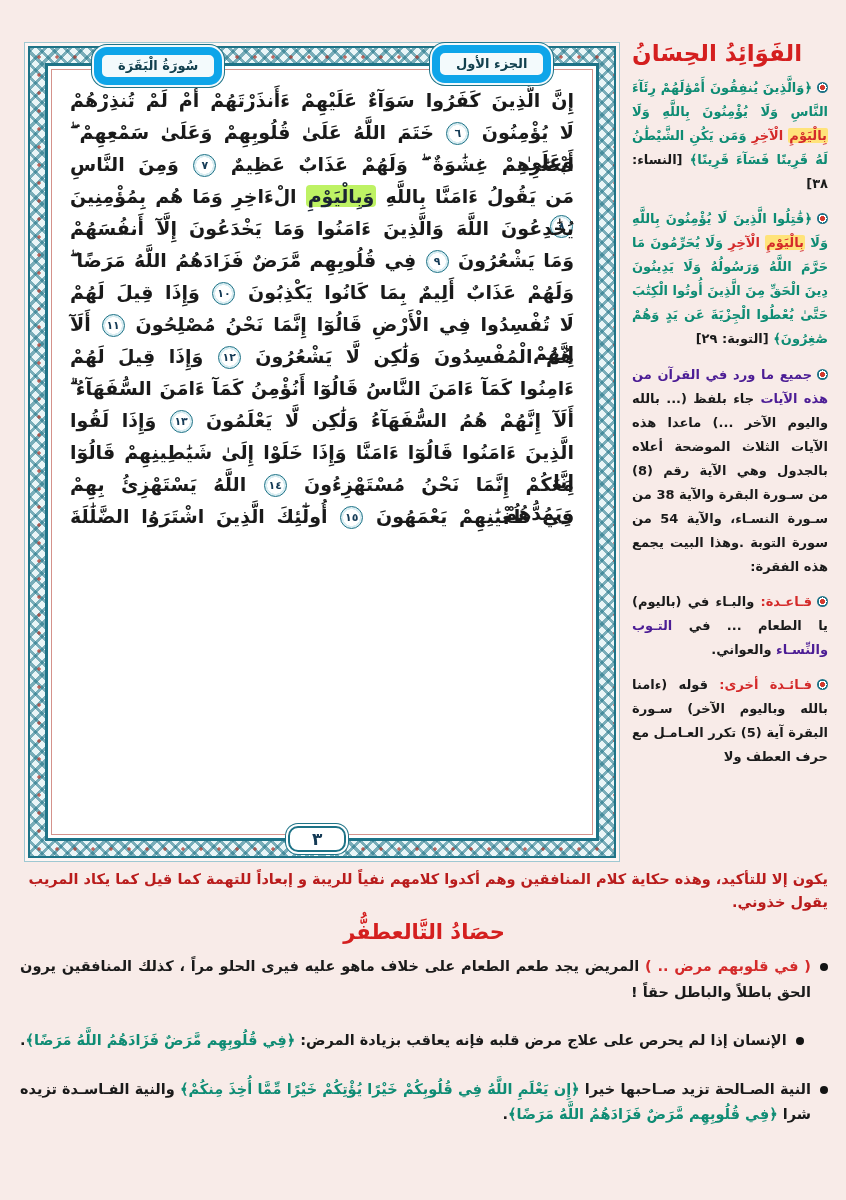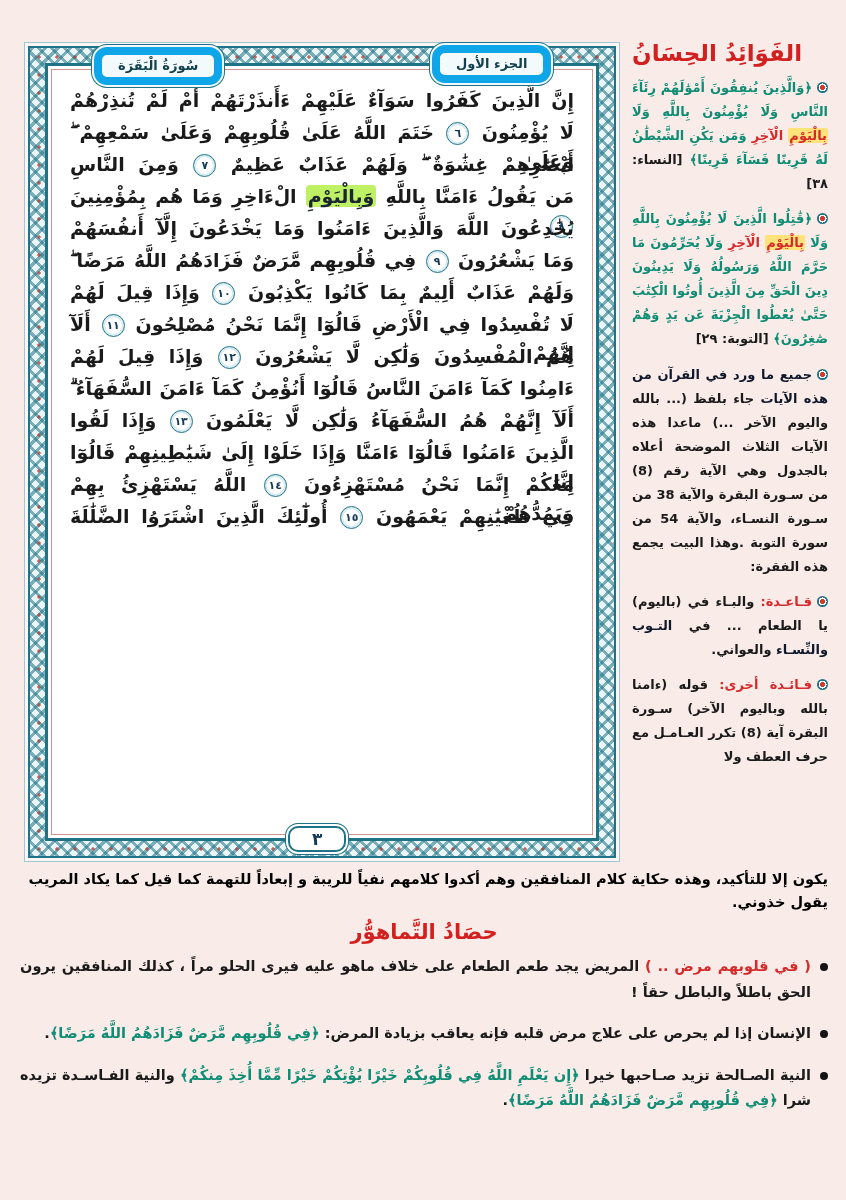--- a/index.html
+++ b/index.html
@@ -80,36 +80,36 @@
     color:#d41f1f; font-size:23px; font-weight:700;
   }
   .sblock { text-align:justify; font-size:13px; font-weight:700; line-height:1.85; margin-bottom:11px; color:#222; }
   .orn {
     display:inline-block; width:11px; height:11px; border-radius:50%;
     background:radial-gradient(circle,#d43a2e 0 2.5px, #ffffff 2.5px 4px, #1e7387 4px);
     margin-left:5px; vertical-align:-1px;
   }
   .c-teal { color:#0e8c74; }
   .c-red  { color:#d42a2a; }
-  .c-blue { color:#0f172a; }
+  .c-blue { color:#4c1d95; }
   .c-hlr  { background:#ffe37a; color:#d42a2a; border-radius:2px; padding:0 1px; }
   .c-ref  { color:#1a1a1a; }
   .c-plain{ color:#1a1a1a; }
 
   
   .bottom { position:absolute; left:20px; right:18px; top:868px; }
   .overflow-line {
-    margin:0 0 6px; font-size:14.5px; font-weight:700; color:#000000;
+    margin:0 0 6px; font-size:14.5px; font-weight:700; color:#b91c1c;
     text-align:right; line-height:1.6;
   }
   .harvest-title {
     margin:4px 0 10px; text-align:center;
     color:#d41f1f; font-size:21px; font-weight:700;
   }
-  .bullets { display:flex; flex-direction:column; gap:16px; }
+  .bullets { display:flex; flex-direction:column; gap:23px;align-items:flex-end; }
   .bullet { display:flex; gap:9px; align-items:flex-start; }
   .bdot { flex:none; width:8px; height:8px; border-radius:50%; background:#141414; margin-top:9px; }
   .bullet p { margin:0; font-size:14.5px; font-weight:700; color:#1a1a1a; line-height:1.75; text-align:justify; }
 </style>
 </head>
 <body>
 
 <div class="page">
 
   <div class="mushaf">
@@ -143,27 +143,27 @@
     <span>٣</span>
   </div>
 
   <aside class="sidebar">
     <h2 class="sb-title">الفَوَائِدُ الحِسَانُ</h2>
     <div class="sb-blocks">
         <div class="sblock"><span class="orn"></span><span class="c-teal">﴿وَالَّذِينَ يُنفِقُونَ أَمْوَٰلَهُمْ رِئَآءَ النَّاسِ وَلَا يُؤْمِنُونَ بِاللَّهِ وَلَا </span><span class="c-hlr">بِالْيَوْمِ</span><span class="c-red"> الْآخِرِ</span><span class="c-teal"> وَمَن يَكُنِ الشَّيْطَٰنُ لَهُ قَرِينًا فَسَآءَ قَرِينًا﴾ </span><span class="c-ref">[النساء: ٣٨]</span></div>
         <div class="sblock"><span class="orn"></span><span class="c-teal">﴿قَٰتِلُوا الَّذِينَ لَا يُؤْمِنُونَ بِاللَّهِ وَلَا </span><span class="c-hlr">بِالْيَوْمِ</span><span class="c-red"> الْآخِرِ</span><span class="c-teal"> وَلَا يُحَرِّمُونَ مَا حَرَّمَ اللَّهُ وَرَسُولُهُ وَلَا يَدِينُونَ دِينَ الْحَقِّ مِنَ الَّذِينَ أُوتُوا الْكِتَٰبَ حَتَّىٰ يُعْطُوا الْجِزْيَةَ عَن يَدٍ وَهُمْ صَٰغِرُونَ﴾ </span><span class="c-ref">[التوبة: ٢٩]</span></div>
         <div class="sblock"><span class="orn"></span><span class="c-blue">جميع ما ورد في القرآن من هذه الآيات</span><span class="c-plain"> جاء بلفظ (... بالله واليوم الآخر ...) ماعدا هذه الآيات الثلاث الموضحة أعلاه بالجدول وهي الآية رقم (8) من سـورة البقرة والآية 38 من سـورة النسـاء، والآية 54 من سورة التوبة .وهذا البيت يجمع هذه الفقرة:</span></div>
         <div class="sblock"><span class="orn"></span><span class="c-red">قـاعـدة:</span><span class="c-plain"> والبـاء في (باليوم) يا الطعام ... في </span><span class="c-blue">التـوب والنِّسـاء</span><span class="c-plain"> والعواني.</span></div>
-        <div class="sblock"><span class="orn"></span><span class="c-red">فـائـدة أخرى:</span><span class="c-plain"> قوله (ءامنا بالله وباليوم الآخر) سـورة البقرة آية (8) تكرر العـامـل مع حرف العطف ولا</span></div>
+        <div class="sblock"><span class="orn"></span><span class="c-red">فـائـدة أخرى:</span><span class="c-plain"> قوله (ءامنا بالله وباليوم الآخر) سـورة البقرة آية (5) تكرر العـامـل مع حرف العطف ولا</span></div>
       </div>
   </aside>
 
   <section class="bottom">
     <p class="overflow-line">يكون إلا للتأكيد، وهذه حكاية كلام المنافقين وهم أكدوا كلامهم نفياً للريبة و إبعاداً للتهمة كما قيل كما يكاد المريب يقول خذوني.</p>
-    <h2 class="harvest-title">حصَادُ التَّماهوُّر</h2>
+    <h2 class="harvest-title">حصَادُ التَّالعطفُّر</h2>
     <div class="bullets">
         <div class="bullet">
           <span class="bdot"></span>
           <p><span class="c-red">( في قلوبهم مرض .. )</span><span class="c-plain"> المريض يجد طعم الطعام على خلاف ماهو عليه فيرى الحلو مراً ، كذلك المنافقين يرون الحق باطلاً والباطل حقاً !</span></p>
         </div>
         <div class="bullet">
           <span class="bdot"></span>
           <p><span class="c-plain">الإنسان إذا لم يحرص على علاج مرض قلبه فإنه يعاقب بزيادة المرض: </span><span class="c-teal">﴿فِي قُلُوبِهِم مَّرَضٌ فَزَادَهُمُ اللَّهُ مَرَضًا﴾</span><span class="c-plain">.</span></p>
         </div>
         <div class="bullet">

